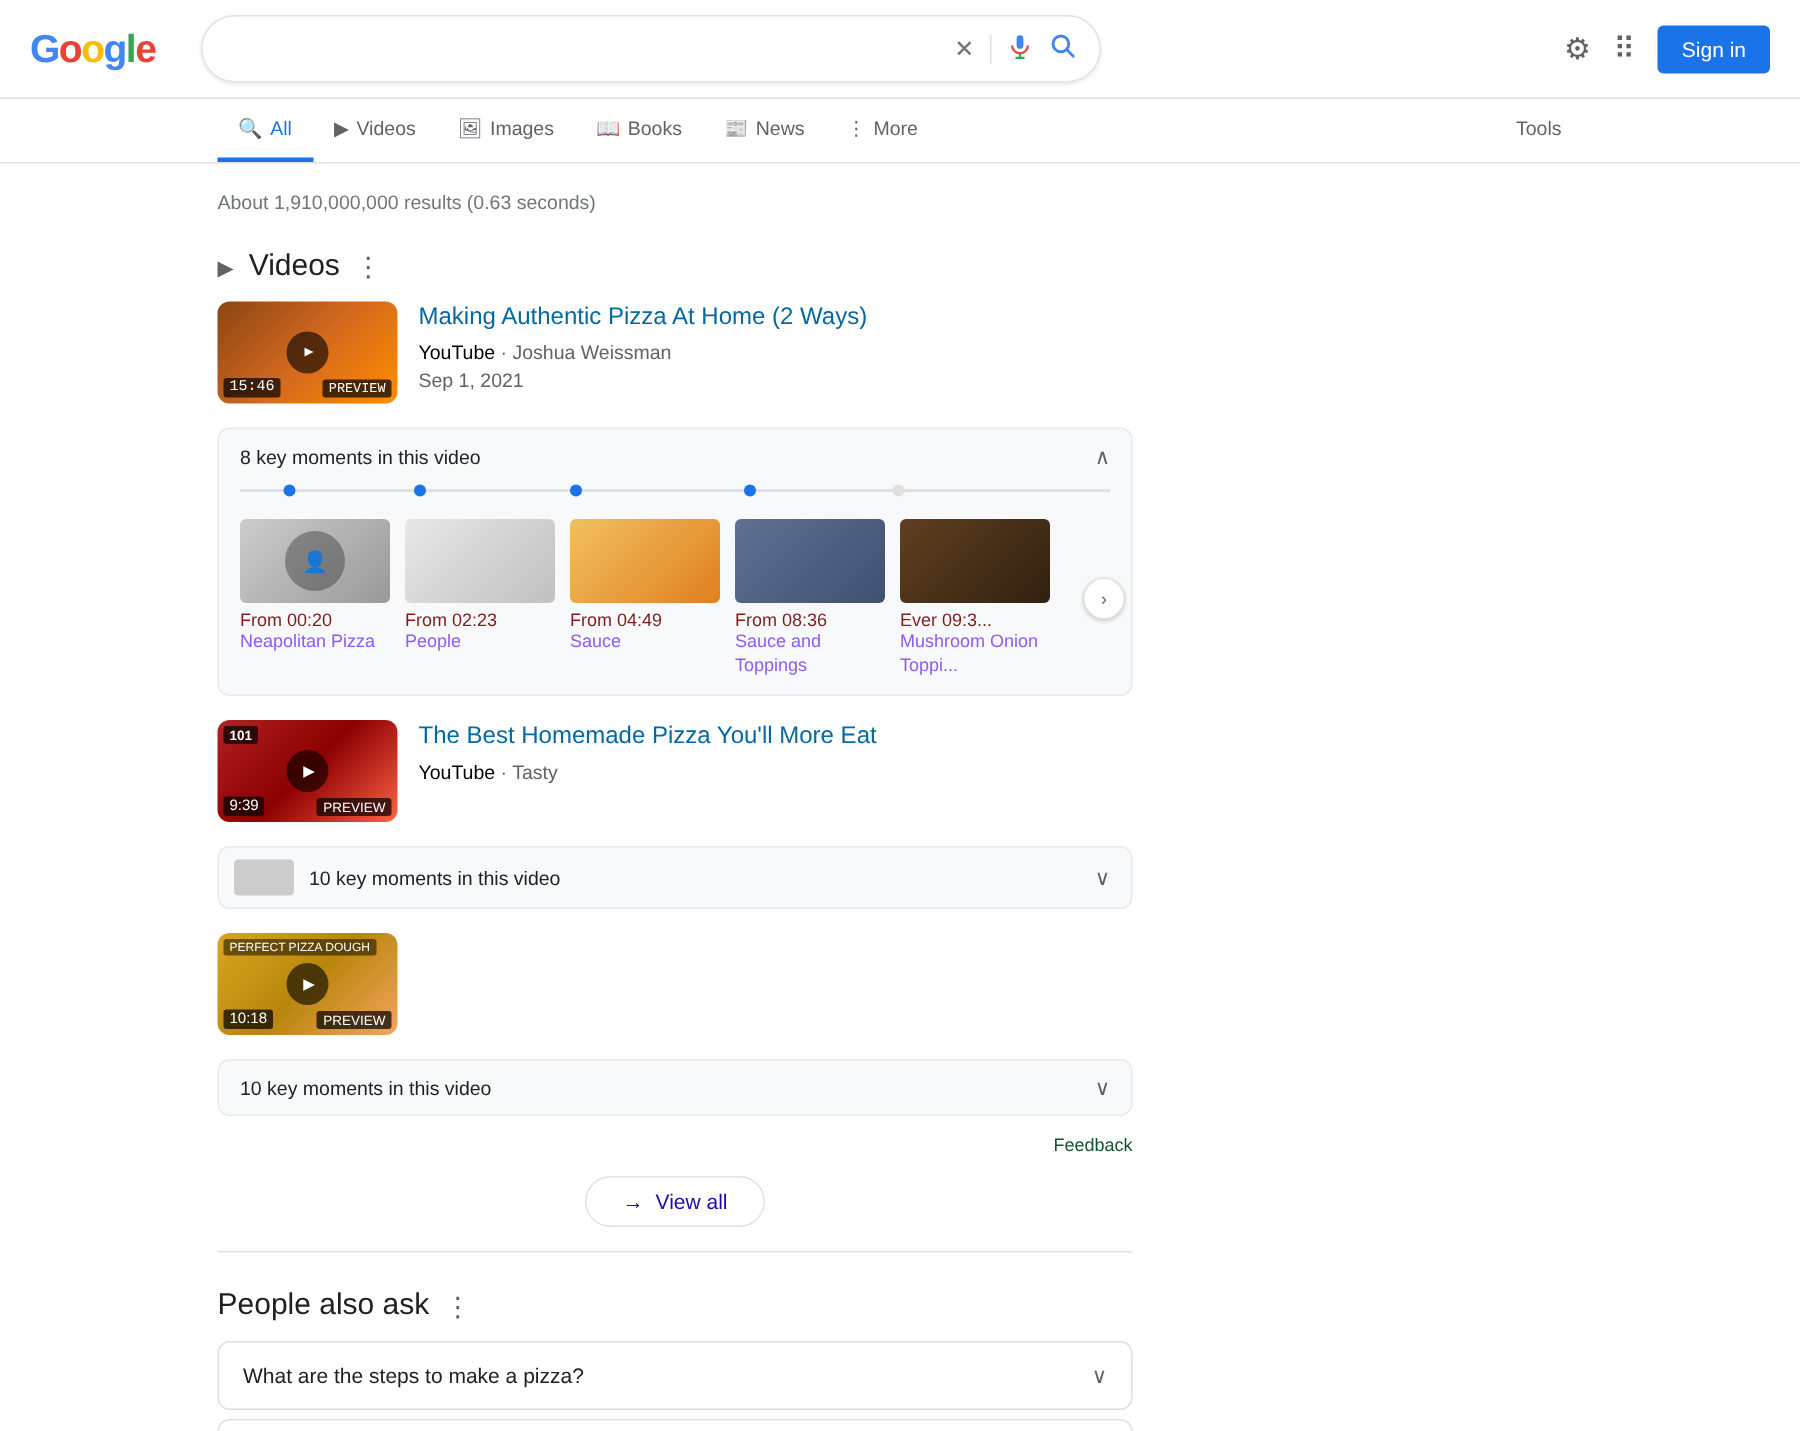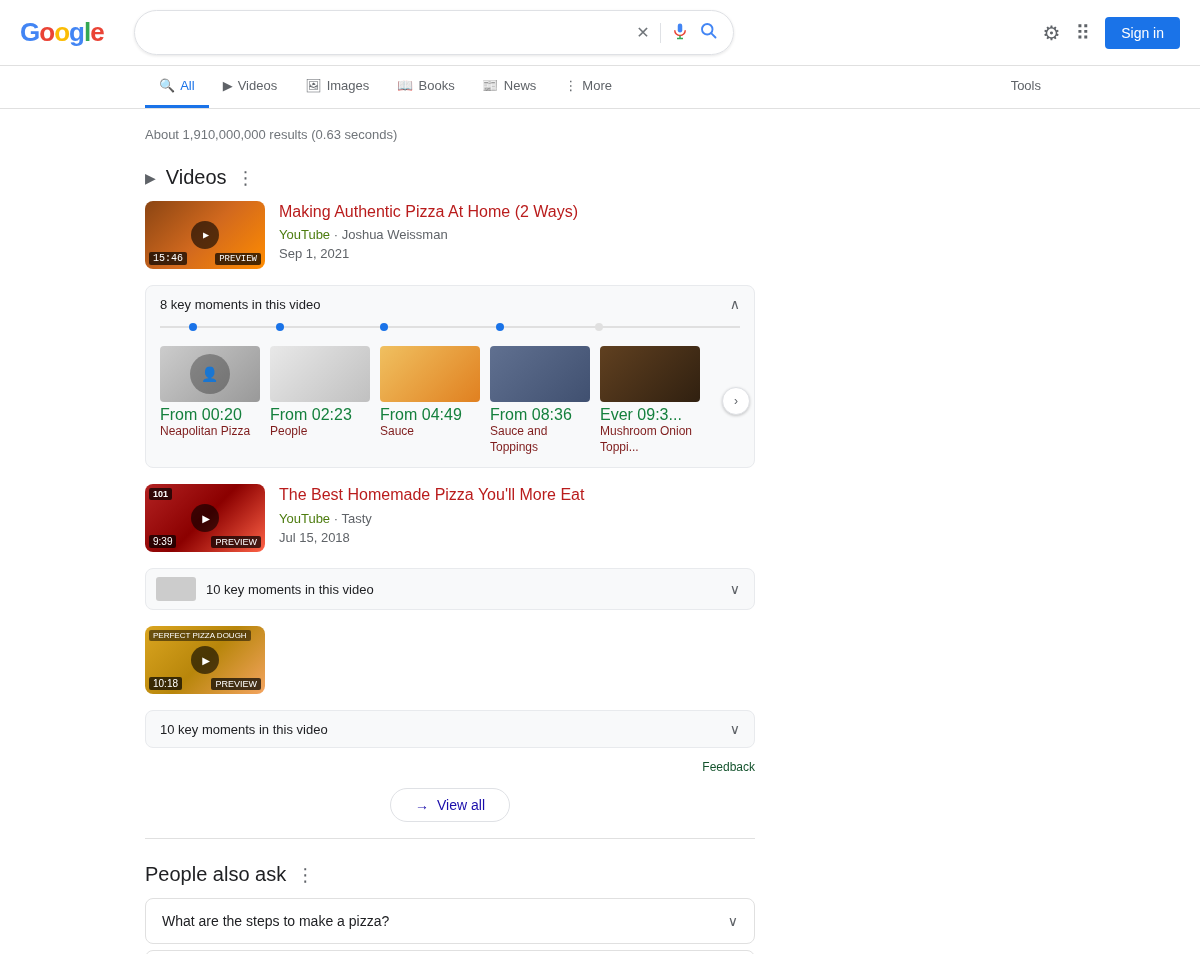--- a/index.html
+++ b/index.html
@@ -43,37 +43,37 @@
 
     
     .video-card { display: flex; gap: 14px; margin-bottom: 16px; }
     .video-thumb { position: relative; width: 120px; height: 68px; border-radius: 8px; overflow: hidden; background: #333; flex-shrink: 0; cursor: pointer; }
     .duration-badge { position: absolute; bottom: 4px; left: 4px; background: rgba(0,0,0,0.7); color: #fff; font-size: 10px; padding: 1px 4px; border-radius: 2px; }
     .preview-badge { position: absolute; bottom: 4px; right: 4px; background: rgba(0,0,0,0.7); color: #fff; font-size: 9px; padding: 1px 4px; border-radius: 2px; }
     .play-icon { position: absolute; top: 50%; left: 50%; transform: translate(-50%, -50%); width: 28px; height: 28px; background: rgba(0,0,0,0.6); border-radius: 50%; display: flex; align-items: center; justify-content: center; }
     .play-icon::after { content: '▶'; color: white; font-size: 10px; margin-left: 2px; }
 
     .video-info { flex: 1; }
-    .video-title { color: #b91c1c; font-size: 16px; text-decoration: none; line-height: 1.4; }
+    .video-title { color: #0369a1; font-size: 16px; text-decoration: none; line-height: 1.4; }
     .video-meta { color: #5f6368; font-size: 13px; margin-top: 4px; }
-    .video-source { color: #4d7c0f; }
+    .video-source { color: #000000; }
 
     
     .key-moments-bar { background: #f8f9fa; border: 1px solid #e8eaed; border-radius: 8px; margin-bottom: 16px; }
     .key-moments-header { display: flex; align-items: center; justify-content: space-between; padding: 10px 14px; cursor: pointer; gap: 20px; }
     .key-moments-label { font-size: 13px; color: #202124; }
     .chevron-icon { color: #5f6368; font-size: 14px; }
 
     .key-moments-expanded { padding: 0 14px 12px; }
 
     .moments-grid { display: flex; gap: 10px; overflow: hidden; position: relative; }
     .moment-item { flex-shrink: 0; width: 100px; cursor: pointer; }
     .moment-thumb { width: 100px; height: 56px; border-radius: 4px; background: #ddd; overflow: hidden; margin-bottom: 4px; }
-    .moment-time { color: #15803d; font-size: 16px; }
-    .moment-label { color: #7f1d1d; font-size: 12px; line-height: 1.3; }
+    .moment-time { color: #7f1d1d; font-size: 12px; }
+    .moment-label { color: #8b5cf6; font-size: 12px; line-height: 1.3; }
 
     .moments-nav-btn { position: absolute; right: -10px; top: 50%; transform: translateY(-50%); width: 28px; height: 28px; border-radius: 50%; background: #fff; border: 1px solid #dfe1e5; display: flex; align-items: center; justify-content: center; cursor: pointer; box-shadow: 0 1px 3px rgba(0,0,0,0.2); z-index: 1; font-size: 12px; color: #5f6368; }
 
     
     .view-all-wrapper { display: flex; justify-content: center; margin: 10px 0 16px; }
     .view-all-btn { display: flex; align-items: center; gap: 8px; border: 1px solid #dfe1e5; border-radius: 20px; padding: 8px 24px; color: #1a0dab; font-size: 14px; cursor: pointer; background: #fff; }
 
     .feedback-link { text-align: right; font-size: 12px; color: #14532d; cursor: pointer; padding: 4px 0; }
 
     
@@ -260,21 +260,20 @@
       <span class="duration-badge">9:39</span>
       <span class="preview-badge">PREVIEW</span>
     </div>
     <div class="video-info">
       <a class="video-title" href="#">The Best Homemade Pizza You'll More Eat</a>
       <div class="video-meta">
         <span class="video-source">YouTube</span>
         <span> · </span>
         <span>Tasty</span>
       </div>
-      <div class="video-meta">Jul 15, 2018</div>
     </div>
   </div>
 
   <div class="key-moments-bar" style="display:flex; align-items:center; margin-bottom:16px;">
     <div style="width:40px; height:24px; background:#ccc; border-radius:3px; margin: 8px 10px; flex-shrink:0;"></div>
     <span class="key-moments-label" style="flex:1; padding:10px 0;">10 key moments in this video</span>
     <span class="chevron-icon" style="padding:10px 14px;">∨</span>
   </div>
 
   <div class="video-card">

